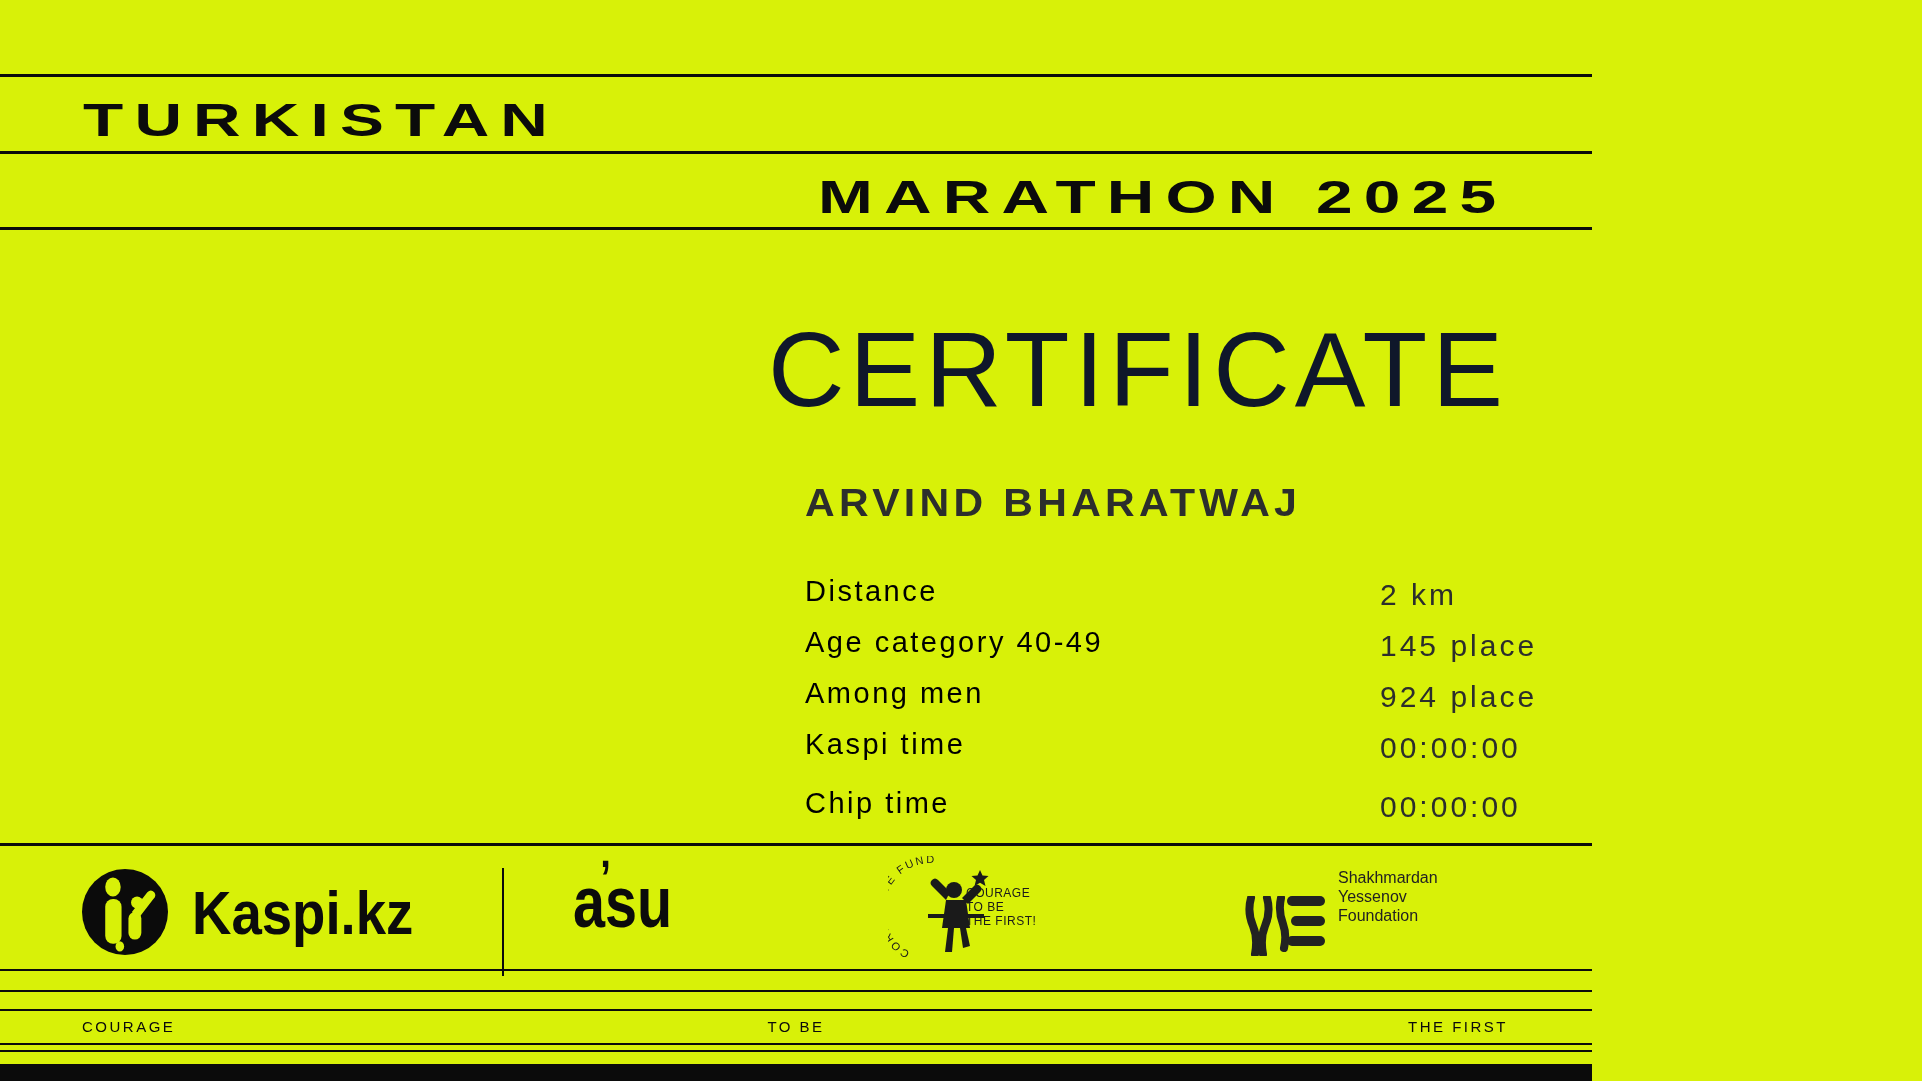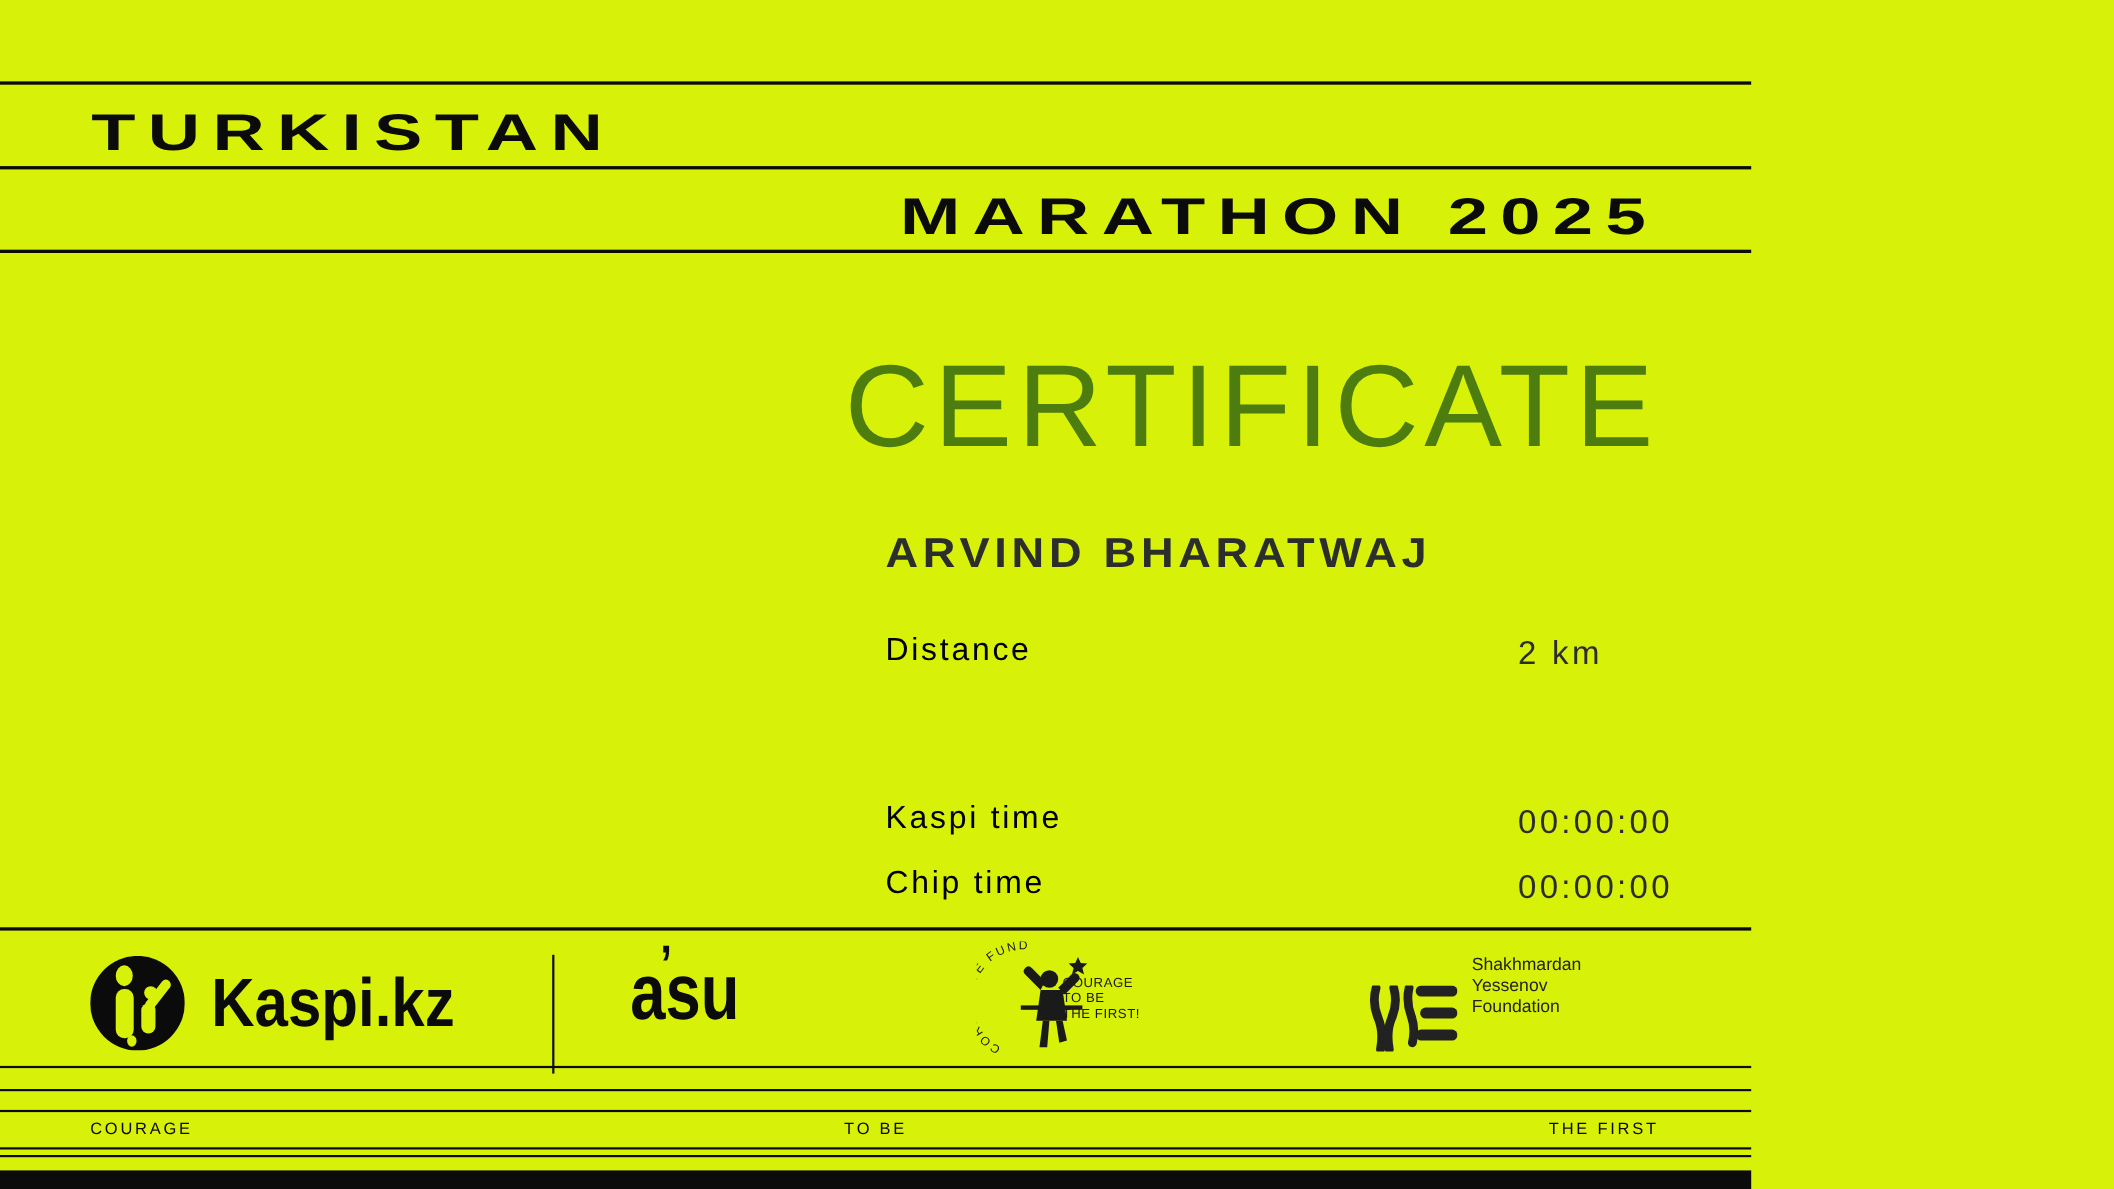--- a/index.html
+++ b/index.html
@@ -15,21 +15,21 @@
   .band-text{
     position:absolute;font-weight:bold;font-size:47px;letter-spacing:8px;
     color:#0b0b0b;white-space:nowrap;line-height:1;
   }
   .band-text.left{left:83px;top:96px;transform:scaleX(1.40);transform-origin:left center;}
   .band-text.right{right:85px;top:173px;transform:scaleX(1.40);transform-origin:right center;}
 
   
   .big-title{
     position:absolute;right:84px;top:316px;font-size:106px;font-weight:400;
-    letter-spacing:5px;line-height:1;color:#4d7c0f;white-space:nowrap;
+    letter-spacing:5px;line-height:1;color:#0f172a;white-space:nowrap;
   }
 
   
   .recipient{
     position:absolute;left:805px;top:484px;font-size:38px;font-weight:bold;
     letter-spacing:4px;color:#2c2e2c;white-space:nowrap;
     transform:scaleX(1.08);transform-origin:left center;line-height:1;
   }
 
   
@@ -91,20 +91,28 @@
   <div class="band-text right">MARATHON 2025</div>
 
   <div class="big-title">CERTIFICATE</div>
 
   <div class="recipient">ARVIND BHARATWAJ</div>
 
   <div class="details">
     <div class="drow" style="top:0">
       <span class="dlabel">Distance</span>
       <span class="dvalue">2 km</span>
+    </div>
+    <div class="drow" style="top:51px">
+      <span class="dlabel">Age category 40-49</span>
+      <span class="dvalue">145 place</span>
+    </div>
+    <div class="drow" style="top:102px">
+      <span class="dlabel">Among men</span>
+      <span class="dvalue">924 place</span>
     </div>
     <div class="drow" style="top:153px">
       <span class="dlabel">Kaspi time</span>
       <span class="dvalue">00:00:00</span>
     </div>
     <div class="drow" style="top:212px">
       <span class="dlabel">Chip time</span>
       <span class="dvalue">00:00:00</span>
     </div>
   </div>

